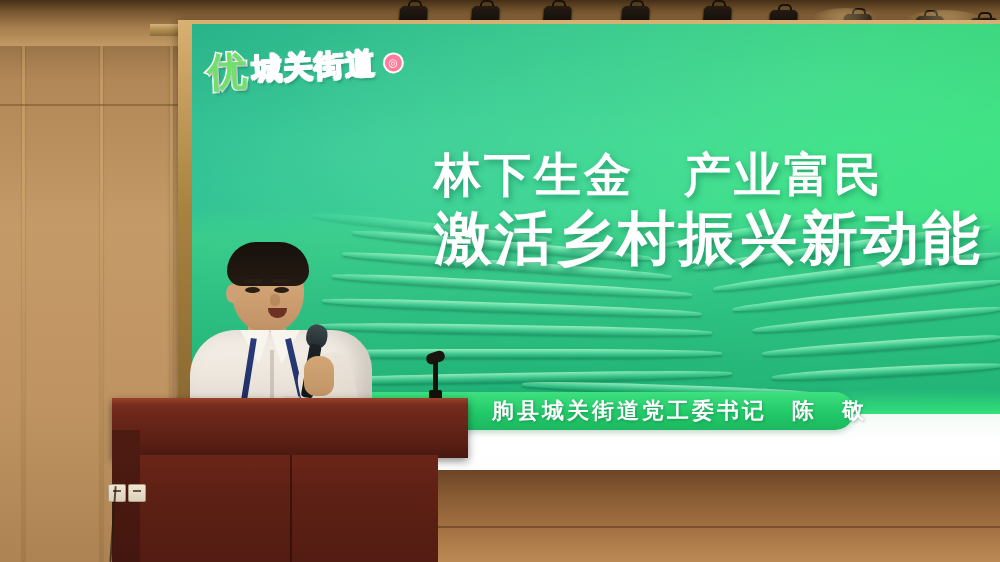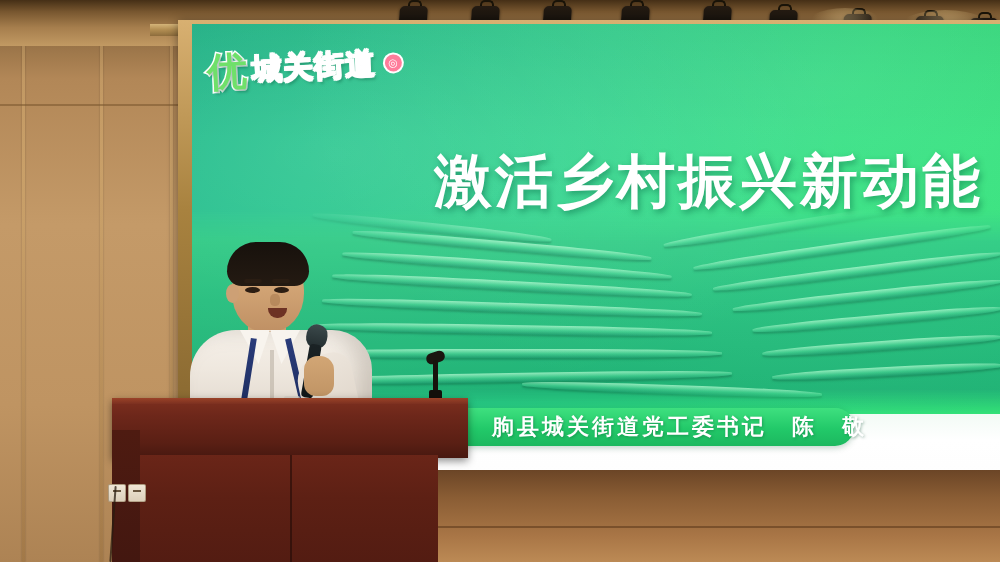--- a/index.html
+++ b/index.html
@@ -146,21 +146,21 @@
   .headline{
     position:absolute;left:242px;top:122px;width:520px;color:#fff;
     font-weight:bold;letter-spacing:3px;line-height:1.22;
     text-shadow:2px 3px 6px rgba(0,90,60,.45);
   }
   .headline .l1{font-size:47px;white-space:pre;}
   .headline .l2{font-size:58px;white-space:pre;}
 
   
   .speaker-banner{
-    position:absolute;left:0;top:384px;height:38px;width:662px;
+    position:absolute;left:0;top:368px;height:38px;width:662px;
     background:linear-gradient(180deg,#3ee07f 0%,#22c969 55%,#1cb85f 100%);
     border-radius:0 20px 20px 0;
     box-shadow:0 2px 6px rgba(0,80,45,.25);
     display:flex;align-items:center;
   }
   .speaker-banner .txt{
     color:#fff;font-size:22px;font-weight:bold;letter-spacing:3px;
     padding-left:300px;white-space:pre;
     text-shadow:1px 1px 3px rgba(0,70,40,.35);
   }
@@ -395,20 +395,21 @@
 
     <div class="screen-sheen"></div>
 
     <div class="logo">
       <span class="lead">优</span>
       <span>城关街道</span>
       <span class="mark">◎</span>
     </div>
 
     <div class="headline">
+      <div class="l1">林下生金　产业富民</div>
       <div class="l2">激活乡村振兴新动能</div>
     </div>
 
     <div class="screen-white"></div>
 
     <div class="speaker-banner">
       <span class="txt">朐县城关街道党工委书记　陈　敬</span>
     </div>
   </div>
 

